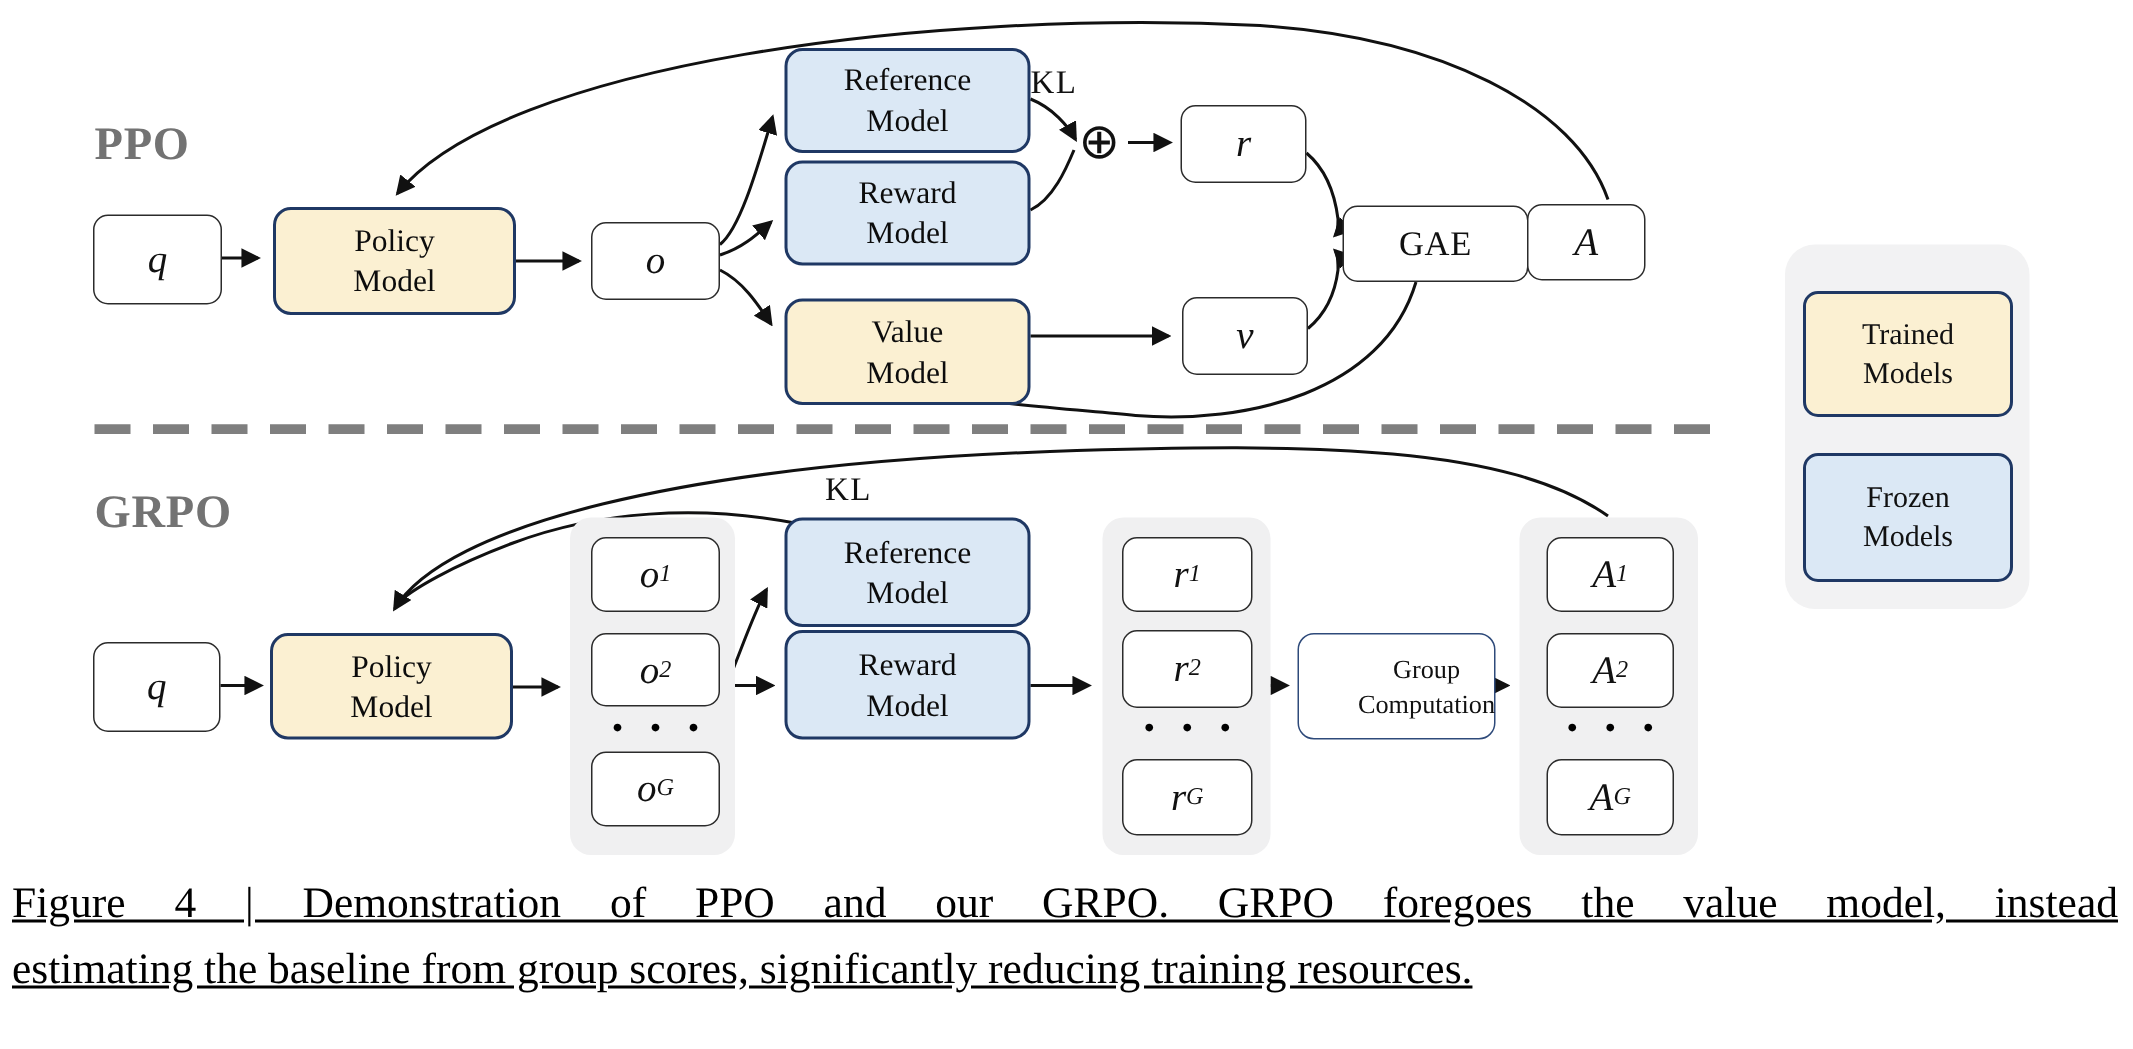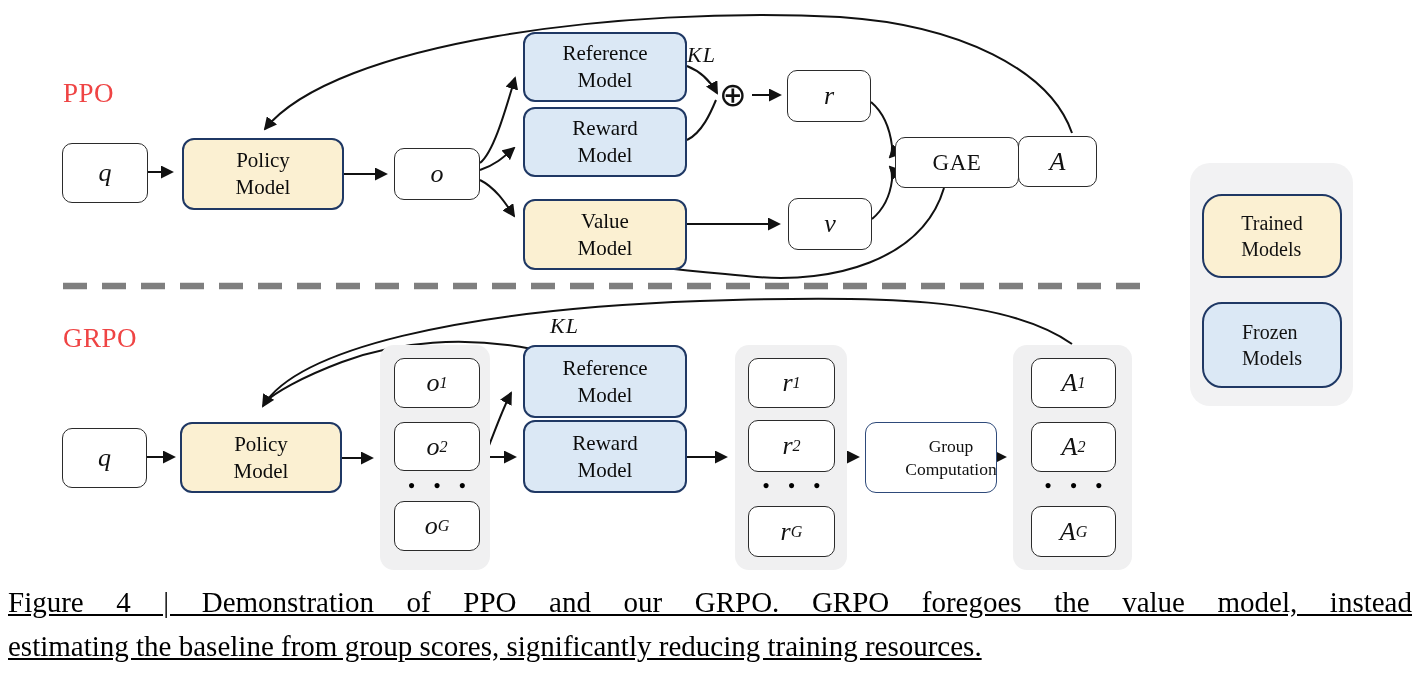--- a/index.html
+++ b/index.html
@@ -15,43 +15,43 @@
   }
   *{margin:0;padding:0;box-sizing:border-box}
   html,body{background:#ffffff}
   .stage{
     position:relative;width:1422px;height:699px;background:#ffffff;
     font-family:"Liberation Serif", serif; color:#111;
     overflow:hidden;
   }
   .abs{position:absolute}
   svg.arrows{position:absolute;left:0;top:0;pointer-events:none}
-  .sec-label{font-weight:normal;font-size:27px;letter-spacing:.5px;color:#ef4444}
+  .sec-label{font-weight:bold;font-size:31px;letter-spacing:.5px;color:#737373}
   .node{
     position:absolute;background:#fff;border:1.6px solid var(--node-border);
     border-radius:10px;display:flex;align-items:center;justify-content:center;
     font-size:26px;font-style:italic;
   }
   .node.plain{font-style:normal;font-size:23px;letter-spacing:.5px}
   .node sub{font-size:0.62em;font-style:inherit;vertical-align:-0.28em;line-height:0}
   .model{
     position:absolute;border:2.6px solid var(--model-border);border-radius:12px;
     display:flex;align-items:center;justify-content:center;text-align:center;
     font-size:21px;line-height:1.28;white-space:pre-line;color:#0c0c0c;
   }
   .model.trained{background:var(--trained-fill)}
   .model.frozen{background:var(--frozen-fill)}
   .panel{position:absolute;background:var(--panel-bg);border-radius:14px}
   .legend-panel{position:absolute;background:var(--legend-bg);border-radius:20px}
   .legend-box{
-    position:absolute;border:2.6px solid var(--model-border);border-radius:20px;
-    display:flex;align-items:center;justify-content:center;
+    position:absolute;border:2.6px solid var(--model-border);border-radius:10px;
+    display:flex;align-items:center;justify-content:center;text-align:center;
     font-size:20px;line-height:1.3;white-space:pre-line;
   }
-  .kl{position:absolute;font-style:italic;font-size:22px;letter-spacing:1px}
+  .kl{position:absolute;font-size:22px;letter-spacing:1px}
   .oplus{position:absolute;font-size:33px;font-style:normal;line-height:1}
   .dots{
     position:absolute;display:flex;align-items:center;justify-content:center;
     font-size:19px;font-weight:bold;letter-spacing:7px;text-indent:7px;color:#000;
   }
   .group-box{
     position:absolute;background:#fff;border:1.6px solid var(--group-border);
     border-radius:11px;display:flex;align-items:center;justify-content:center;
     text-align:center;font-size:17.5px;line-height:1.3;white-space:pre-line;padding-left:40px;
   }

